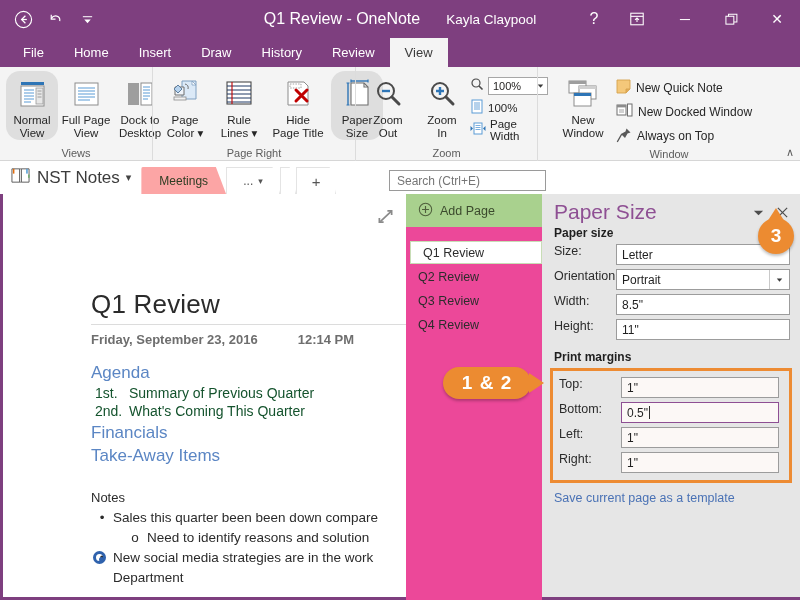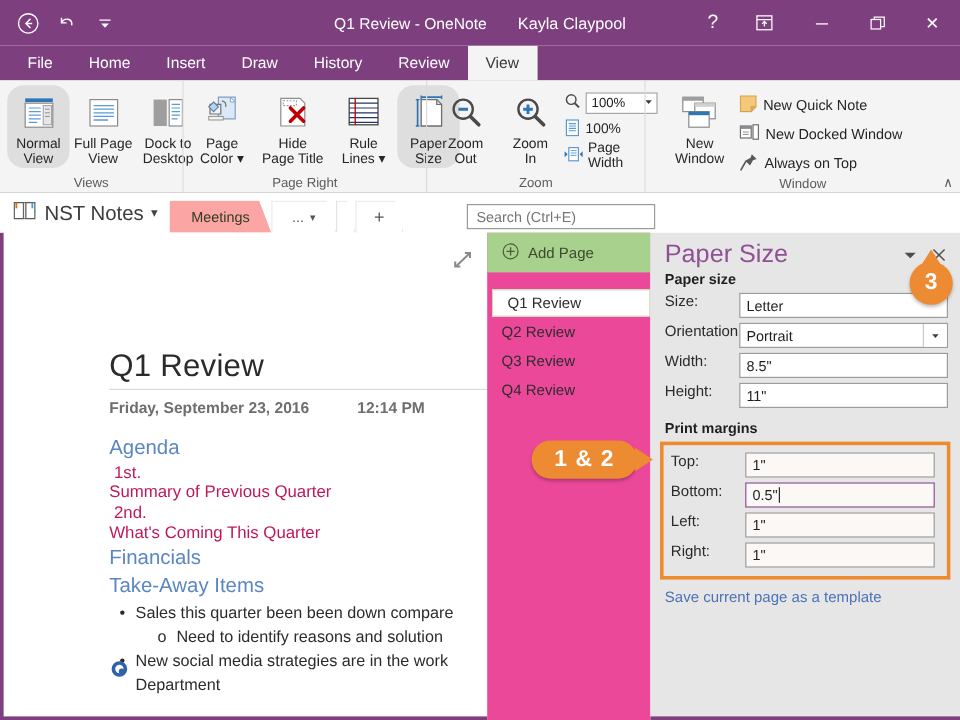--- a/index.html
+++ b/index.html
@@ -22,21 +22,21 @@
   .qat{ display:flex; align-items:center; gap:2px; padding-left:8px; }
   .qat-btn{
     width:30px;height:28px;display:flex;align-items:center;justify-content:center;
     color:#fff; cursor:pointer;
   }
   .title-center{
     position:absolute; left:0; right:0; top:0; height:38px;
     display:flex; align-items:center; justify-content:center; gap:26px;
     pointer-events:none;
   }
-  .app-title{ color:#fff; font-size:13px; }
+  .app-title{ color:#fff; font-size:16px; }
   .acct-name{ color:#fff; font-size:13.5px; pointer-events:auto; cursor:pointer;}
   .win-btns{ position:absolute; right:0; top:0; height:38px; display:flex; }
   .win-btn{
     width:46px;height:38px;display:flex;align-items:center;justify-content:center;
     color:#fff;font-size:14px;cursor:pointer;
   }
   .help-btn{
     position:absolute; right:190px; top:0; height:38px; width:32px;
     display:flex;align-items:center;justify-content:center;color:#fff;
     font-size:16px;cursor:pointer;
@@ -148,21 +148,21 @@
     border-left:3px solid #7e3f7f; border-bottom:3px solid #7e3f7f;
   }
   .fullpage-icon{
     position:absolute; right:12px; top:14px; color:#8a8a8a; cursor:pointer;
   }
   .note{ position:absolute; left:88px; top:95px; width:330px; }
   .note-title{ font-size:26px; color:#2b2b2b; font-weight:400; letter-spacing:0.2px;}
   .note-rule{ border-bottom:1px solid #dcdcdc; margin-top:4px; width:324px;}
   .note-meta{ display:flex; gap:40px; margin-top:7px; font-size:13px; color:#6e6e6e; font-weight:bold;}
   .h-blue{ color:#5b86c4; font-size:17px; margin-top:16px; }
-  .num-line{ display:flex; font-size:14px; color:#be185d; margin-top:2px;flex-direction:column;}
+  .num-line{ display:flex; font-size:14px; color:#14532d; margin-top:2px;}
   .num-line .n{ width:38px; padding-left:4px;}
   .notes-h{ font-size:13px; color:#2b2b2b; margin-top:24px;}
   .bullet{ display:flex; font-size:13.5px; color:#2b2b2b; margin-top:5px; white-space:nowrap;}
   .bullet .b{ width:22px; text-align:center; }
   .bullet.lvl2{ padding-left:32px; }
   .bullet.lvl2 .b{ width:24px; }
   .cursor-dot{
     position:absolute; left:90px; top:357px; width:13px; height:13px;
     border:3px solid #2f62ad; border-radius:50%;
   }
@@ -374,46 +374,46 @@
               <path d="M10 8 L14 12 L10 16 L6 12 Z" fill="#b7d3ee" stroke="#5f7f9f" stroke-width="1"></path>
               <rect x="6" y="20" width="12" height="3" fill="#f2f2f2" stroke="#8c8c8c" stroke-width="0.8"></rect>
               <path d="M17 7 q4 1 3 5" fill="none" stroke="#6f6f6f" stroke-width="1"></path>
             </svg>
         </span>
         <span class="lbl">
           <span>Page</span><br>
           <span>Color ▾</span>
         </span>
       </div>
-      <div class="bigbtn wide">
-        <span class="ico">
-          <svg width="34" height="34" viewBox="0 0 34 34">
-              <path d="M7 5 L23 5 L27 9 L27 28 L7 28 Z" fill="#fff" stroke="#8c8c8c" stroke-width="1"></path>
-              <rect x="9" y="7" width="11" height="4" fill="none" stroke="#9a9a9a" stroke-width="0.9" stroke-dasharray="1.5 1.2"></rect>
-              <path d="M15 13 L26 24 M26 13 L15 24" stroke="#c00000" stroke-width="3" stroke-linecap="round"></path>
-            </svg>
-        </span>
-        <span class="lbl">
-          <span>Hide</span><br>
-          <span>Page Title</span>
-        </span>
-      </div>
       <div class="bigbtn">
         <span class="ico">
           <svg width="34" height="34" viewBox="0 0 34 34">
               <rect x="5" y="5" width="24" height="22" fill="#fff" stroke="#4a4a4a" stroke-width="1.1"></rect>
               <g stroke="#1f3864" stroke-width="1">
                 <path d="M5 9h24M5 13h24M5 17h24M5 21h24M5 25h24"></path>
               </g>
               <path d="M10 5 L10 27" stroke="#c00000" stroke-width="1.1"></path>
             </svg>
         </span>
         <span class="lbl">
           <span>Rule</span><br>
           <span>Lines ▾</span>
+        </span>
+      </div>
+      <div class="bigbtn wide">
+        <span class="ico">
+          <svg width="34" height="34" viewBox="0 0 34 34">
+              <path d="M7 5 L23 5 L27 9 L27 28 L7 28 Z" fill="#fff" stroke="#8c8c8c" stroke-width="1"></path>
+              <rect x="9" y="7" width="11" height="4" fill="none" stroke="#9a9a9a" stroke-width="0.9" stroke-dasharray="1.5 1.2"></rect>
+              <path d="M15 13 L26 24 M26 13 L15 24" stroke="#c00000" stroke-width="3" stroke-linecap="round"></path>
+            </svg>
+        </span>
+        <span class="lbl">
+          <span>Hide</span><br>
+          <span>Page Title</span>
         </span>
       </div>
       <div class="bigbtn sel">
         <span class="ico">
           <svg width="34" height="34" viewBox="0 0 34 34">
               <path d="M11 6 L24 6 L28 10 L28 28 L11 28 Z" fill="#fff" stroke="#6f6f6f" stroke-width="1.1"></path>
               <path d="M24 6 L24 10 L28 10" fill="none" stroke="#6f6f6f" stroke-width="1.1"></path>
               <path d="M11 4 L28 4" stroke="#2e75b6" stroke-width="1.4"></path>
               <path d="M8 6 L8 28" stroke="#2e75b6" stroke-width="1.4"></path>
               <path d="M6.5 6 L9.5 6 M6.5 28 L9.5 28 M11 2.6 L11 5.4 M28 2.6 L28 5.4" stroke="#2e75b6" stroke-width="1.2"></path>
@@ -610,20 +610,21 @@
         <span>Summary of Previous Quarter</span>
       </div>
       <div class="num-line">
         <span class="n">2nd.</span>
         <span>What's Coming This Quarter</span>
       </div>
 
       <div class="h-blue" style="margin-top:4px">Financials</div>
       <div class="h-blue" style="margin-top:3px">Take-Away Items</div>
 
+      <div class="notes-h">Notes</div>
 
       <div class="bullet">
         <span class="b">•</span>
         <span>Sales this quarter been been down compare</span>
       </div>
       <div class="bullet lvl2">
         <span class="b">o</span>
         <span>Need to identify reasons and solution</span>
       </div>
       <div class="bullet">

